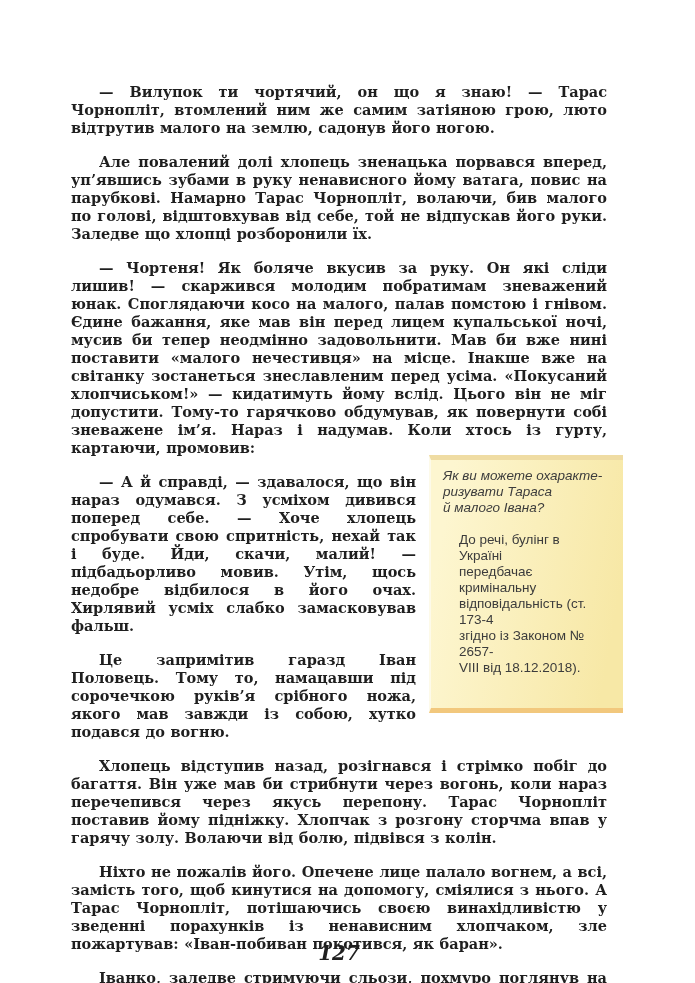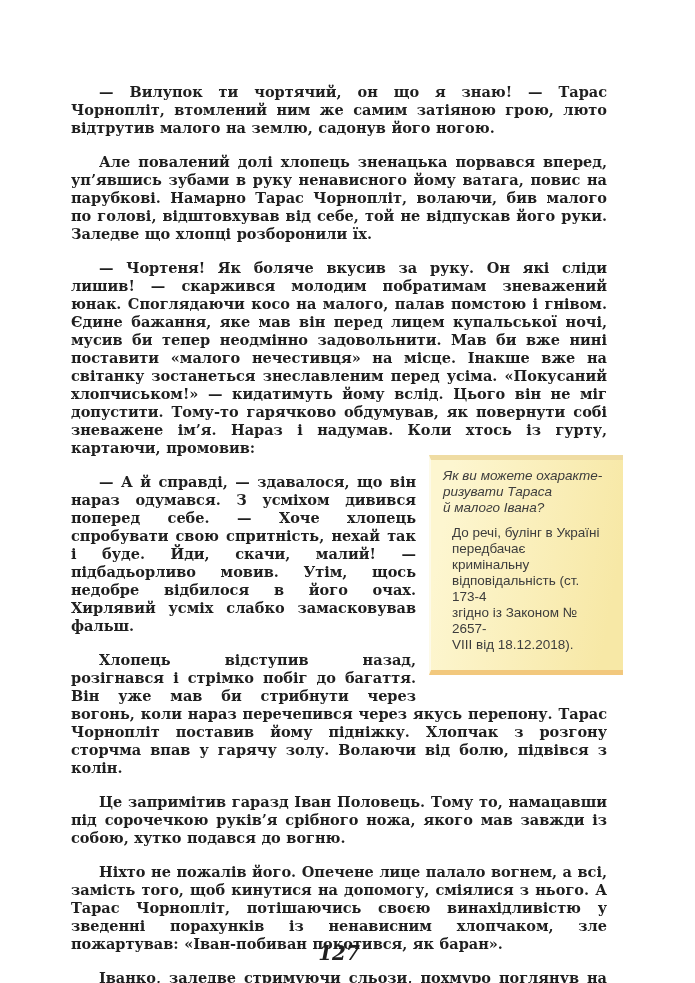--- a/index.html
+++ b/index.html
@@ -37,41 +37,41 @@
     width: 0;
     height: 388px;
   }
 
   .qbox {
     float: right;
     clear: right;
     box-sizing: border-box;
     width: 194px;
     margin: 0 0 14px 13px;
-    padding: 8px 11px 8px 12px;
+    padding: 8px 11px 16px 12px;
     background: linear-gradient(100deg, var(--box-bg-1, #fdf6d0) 10%, var(--box-bg-2, #f7e8a6) 90%);
     border-top: 5px solid var(--box-border-top, #efdca3);
     border-bottom: 5px solid var(--box-border-bottom, #f2c87d);
     border-left: 2px solid var(--box-edge, #fdfae9);
     font-family: "Liberation Sans", sans-serif;
     font-size: 13.5px;
     line-height: 16px;
     color: var(--box-text-color, #3c3c3c);
     text-align: left;
     text-indent: 0;
   }
 
   .qbox .q {
     margin: 0 0 7px 0;
     font-style: italic;
     white-space: pre-line;
   }
 
   .qbox .note {
-    margin: 9px;
+    margin: 16px;
     white-space: pre-line;
   }
 
   .page-number {
     position: absolute;
     bottom: 18px;
     left: 55px;
     width: 568px;
     text-align: center;
     font-family: "DejaVu Serif", serif;
@@ -97,21 +97,21 @@
 передбачає кримінальну
 відповідальність (ст. 173-4
 згідно із Законом № 2657-
 VIII від 18.12.2018).</p>
     </aside>
 
     <p class="story">— Вилупок ти чортячий, он що я знаю! — Тарас Чорнопліт, втомлений ним же самим затіяною грою, люто відтрутив малого на землю, садонув його ногою.</p>
     <p class="story">Але повалений долі хлопець зненацька порвався вперед, уп’явшись зубами в руку ненависного йому ватага, повис на парубкові. Намарно Тарас Чорнопліт, волаючи, бив малого по голові, відштовхував від себе, той не відпускав його руки. Заледве що хлопці розборонили їх.</p>
     <p class="story">— Чортеня! Як боляче вкусив за руку. Он які сліди лишив! — скаржився молодим побратимам зневажений юнак. Споглядаючи косо на малого, палав помстою і гнівом. Єдине бажання, яке мав він перед лицем купальської ночі, мусив би тепер неодмінно задовольнити. Мав би вже нині поставити «малого нечестивця» на місце. Інакше вже на світанку зостанеться знеславленим перед усіма. «Покусаний хлопчиськом!» — кидатимуть йому вслід. Цього він не міг допустити. Тому-то гарячково обдумував, як повернути собі зневажене ім’я. Нараз і надумав. Коли хтось із гурту, картаючи, промовив:</p>
     <p class="story">— А й справді, — здавалося, що він нараз одумався. З усміхом дивився поперед себе. — Хоче хлопець спробувати свою спритність, нехай так і буде. Йди, скачи, малий! — підбадьорливо мовив. Утім, щось недобре відбилося в його очах. Хирлявий усміх слабко замасковував фальш.</p>
+    <p class="story">Це запримітив гаразд Іван Половець. Тому то, намацавши під сорочечкою руків’я срібного ножа, якого мав завжди із собою, хутко подався до вогню.</p>
     <p class="story">Хлопець відступив назад, розігнався і стрімко побіг до багаття. Він уже мав би стрибнути через вогонь, коли нараз перечепився через якусь перепону. Тарас Чорнопліт поставив йому підніжку. Хлопчак з розгону сторчма впав у гарячу золу. Волаючи від болю, підвівся з колін.</p>
-    <p class="story">Це запримітив гаразд Іван Половець. Тому то, намацавши під сорочечкою руків’я срібного ножа, якого мав завжди із собою, хутко подався до вогню.</p>
     <p class="story">Ніхто не пожалів його. Опечене лице палало вогнем, а всі, замість того, щоб кинутися на допомогу, сміялися з нього. А Тарас Чорнопліт, потішаючись своєю винахідливістю у зведенні порахунків із ненависним хлопчаком, зле пожартував: «Іван-побиван покотився, як баран».</p>
     <p class="story">Іванко, заледве стримуючи сльози, похмуро поглянув на свого кривдника: «Як виросту, то поб’ю тебе». Його слова покрив голосний регіт молоді та сердитий вигук зухвальця-Тараса: «А йди сюди, чортів сину, дам тобі кілька потиличників».</p>
 
   </div>
 
   <div class="page-number">127</div>
 </div>
 
 </body></html>

